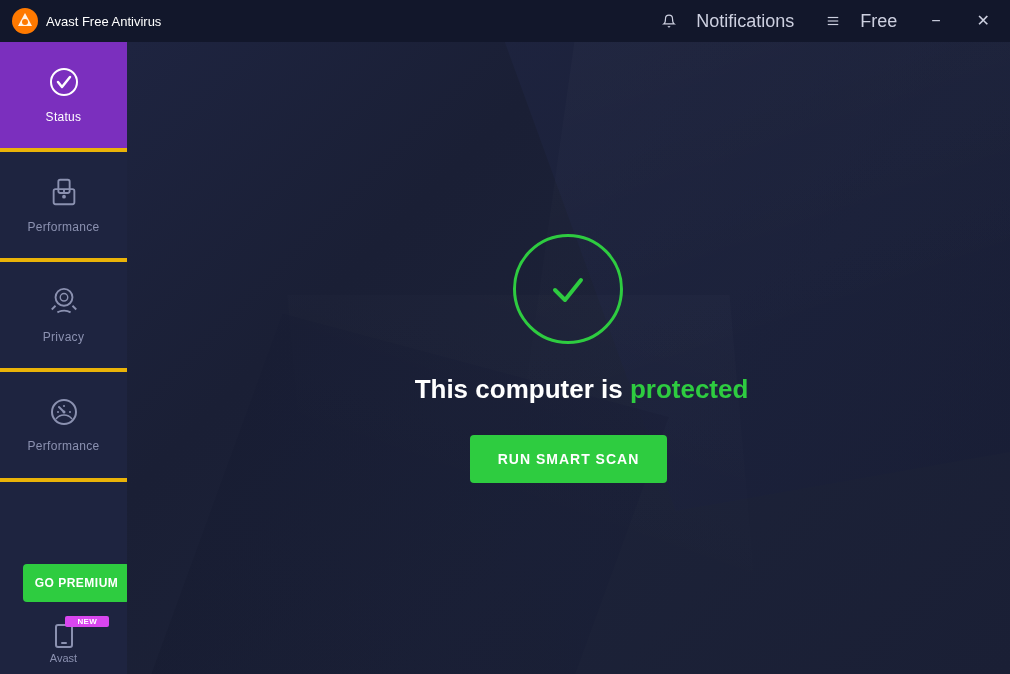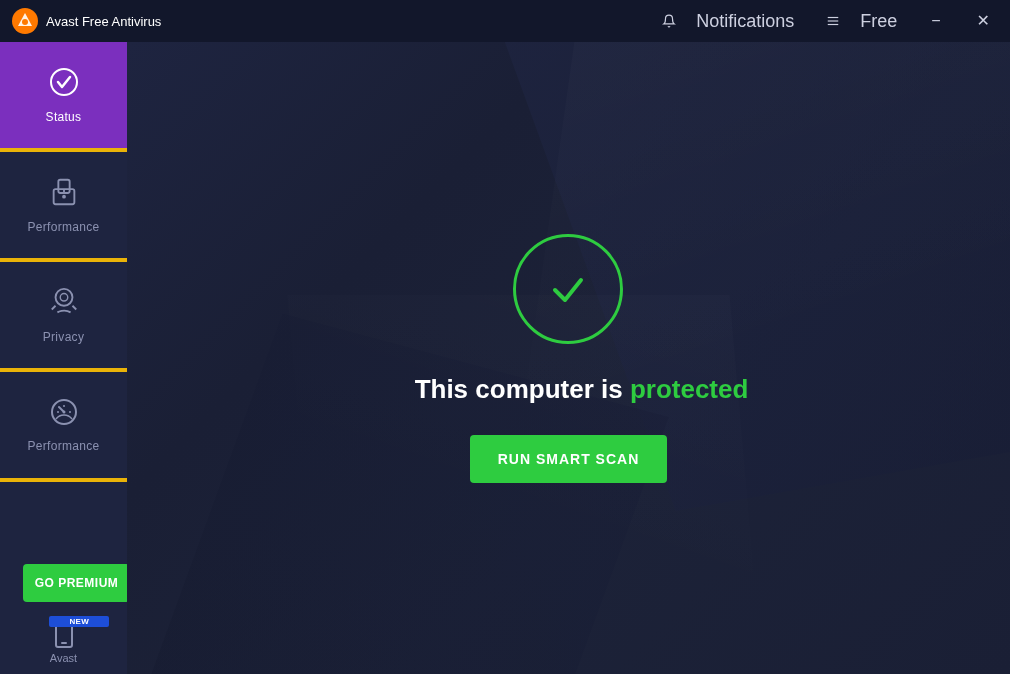--- a/index.html
+++ b/index.html
@@ -142,25 +142,25 @@
       cursor: pointer;
       color: #8b91b0;
       gap: 4px;
       position: relative;
     }
 
     .new-badge {
       position: absolute;
       top: 2px;
       right: 18px;
-      background: #1d4ed8;
+      background: #d946ef;
       color: #ffffff;
       font-size: 8px;
       font-weight: 700;
-      padding: 1px 20px;
+      padding: 1px 12px;
       border-radius: 2px;
       letter-spacing: 0.3px;
     }
 
     .mobile-label {
       font-size: 11px;
       font-weight: 500;
     }
 
     

